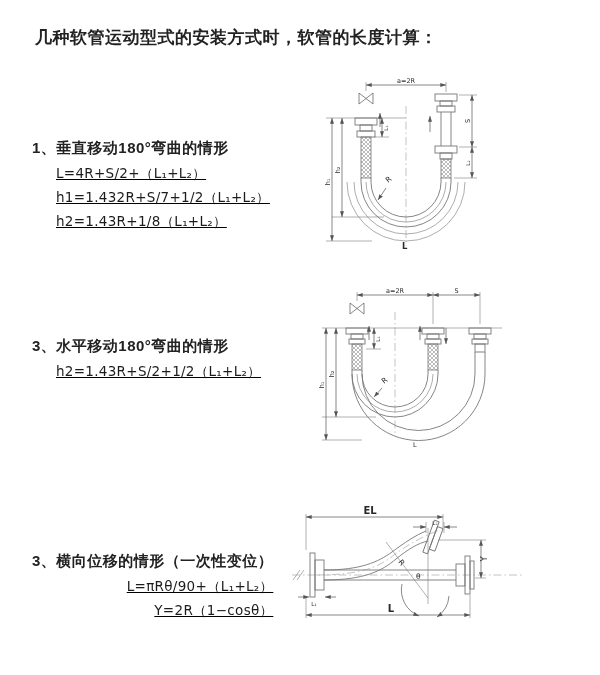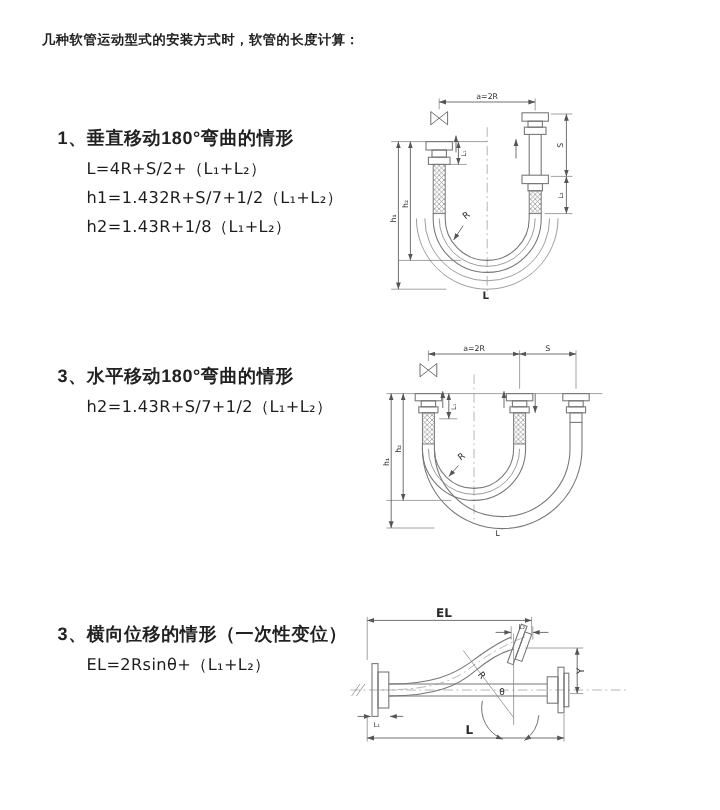--- a/index.html
+++ b/index.html
@@ -2,29 +2,29 @@
 <html><head>
 <meta charset="utf-8">
 <style>
   html,body{margin:0;padding:0;background:#e9e9e9;}
   .page{
     position:relative;width:600px;height:675px;background:#ffffff;
     font-family:"Liberation Sans","DejaVu Sans",sans-serif;
     overflow:hidden;margin:0 auto;
   }
   .title{
-    position:absolute;left:35px;top:26px;font-size:11px;font-weight:600;
+    position:absolute;left:35px;top:26px;font-size:17px;font-weight:600;
     color:#222;letter-spacing:0.5px;
   }
-  .section{position:absolute;left:48px;}
+  .section{position:absolute;left:32px;margin-top:32px;}
   .sec1{top:103px;}
   .sec2{top:301px;}
-  .sec3{top:516px;}
+  .sec3{top:516px;text-align:right;}
   .sec-heading{font-size:15px;font-weight:600;color:#222;line-height:26px;letter-spacing:0.5px;}
-  .formulas{padding-left:24px;}
+  .formulas{padding-left:24px;text-decoration:underline;}
   .formula{
     font-family:"DejaVu Sans","Liberation Sans",sans-serif;
     font-size:13.5px;line-height:24px;color:#1c1c1c;letter-spacing:0.3px;white-space:nowrap;
   }
   .diagram{position:absolute;text-decoration:underline;}
   .dg1{left:318px;top:70px;}
   .dg2{left:316px;top:282px;}
   .dg3{left:286px;top:500px;}
   svg{display:block;}
   .geo{fill:none;stroke:#777;stroke-width:0.9;}
@@ -53,28 +53,29 @@
     <div class="formulas">
       <div class="formula">L=4R+S/2+（L₁+L₂）</div>
       <div class="formula">h1=1.432R+S/7+1/2（L₁+L₂）</div>
       <div class="formula">h2=1.43R+1/8（L₁+L₂）</div>
     </div>
   </div>
 
   <div class="section sec2">
     <div class="sec-heading">3、水平移动180°弯曲的情形</div>
     <div class="formulas">
-      <div class="formula">h2=1.43R+S/7+1/2（L₁+L₂）</div>
+      <div class="formula">h2=1.43R+S/2+1/2（L₁+L₂）</div>
     </div>
   </div>
 
   <div class="section sec3">
     <div class="sec-heading">3、横向位移的情形（一次性变位）</div>
     <div class="formulas">
-      <div class="formula">EL=2Rsinθ+（L₁+L₂）</div>
+      <div class="formula">L=πRθ/90+（L₁+L₂）</div>
+      <div class="formula">Y=2R（1−cosθ）</div>
     </div>
   </div>
 
   <div class="diagram dg1">
     <svg width="185" height="185" viewBox="0 0 185 185">
       <defs>
         <pattern id="b1" width="4" height="4" patternUnits="userSpaceOnUse">
           <path d="M0,4 L4,0 M0,0 L4,4" stroke="#8f8f8f" stroke-width="0.6"></path>
         </pattern>
         <marker id="a1" viewBox="0 0 10 10" refX="9" refY="5" markerWidth="9" markerHeight="9" orient="auto-start-reverse">

